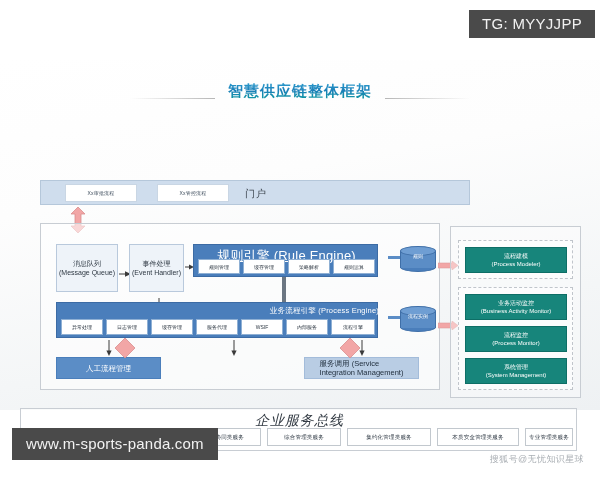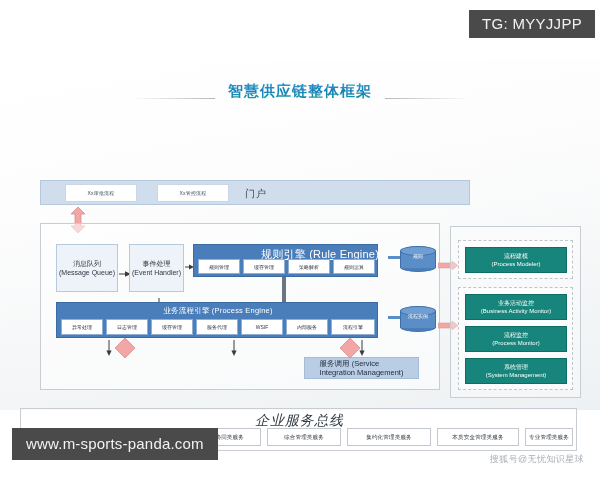--- a/index.html
+++ b/index.html
@@ -163,22 +163,22 @@
   #rule-engine {
     position: absolute;
     left: 152px; top: 20px;
     width: 185px; height: 33px;
     background: #4a7ebb;
     border: 1px solid #3c6ba4;
     box-sizing: border-box;
   }
   #rule-engine-title {
     position: absolute; left: 0; top: 2px; width: 185px;
-    text-align: right;
-    font-size: 11px;
+    text-align: center;
+    font-size: 13px;
     color: #ffffff;
     letter-spacing: .2px;
     text-decoration: underline;
   }
   .re-chip {
     position: absolute;
     top: 14px;
     height: 15px;
     background: #ffffff;
     border: 1px solid #8fb0d4;
@@ -192,21 +192,21 @@
   #proc-engine {
     position: absolute;
     left: 15px; top: 78px;
     width: 322px; height: 36px;
     background: #4a7ebb;
     border: 1px solid #3c6ba4;
     box-sizing: border-box;
   }
   #proc-engine-title {
     position: absolute; left: 0; top: 3px; width: 322px;
-    text-align: center;
+    text-align: right;
     font-size: 7.5px;
     color: #ffffff;
     letter-spacing: .2px;
   }
   .pe-chip {
     position: absolute;
     top: 16px;
     height: 16px;
     background: #ffffff;
     border: 1px solid #8fb0d4;
@@ -450,20 +450,21 @@
         <polygon points="4,16 1.4,10.5 6.6,10.5" fill="#3a3a3a"></polygon>
       </svg>
     </div>
     <div style="position:absolute; left:317px; top:116px; width:8px; height:16px;">
       <svg width="8" height="16" viewBox="0 0 8 16">
         <line x1="4" y1="0" x2="4" y2="11" stroke="#3a3a3a" stroke-width="1"></line>
         <polygon points="4,16 1.4,10.5 6.6,10.5" fill="#3a3a3a"></polygon>
       </svg>
     </div>
 
+    <div class="bottombox" id="bb-0">人工流程管理</div>
     <div class="bottombox" id="bb-2">
       <div style="display:flex;flex-direction:column;align-items:flex-start;">
         <span>服务调用 (Service</span>
         <span>Integration Management)</span>
       </div>
     </div>
   </div>
 
   <div class="cylinder" style="left:400px; top:186px;">
     <div class="cyl-bot"></div>

